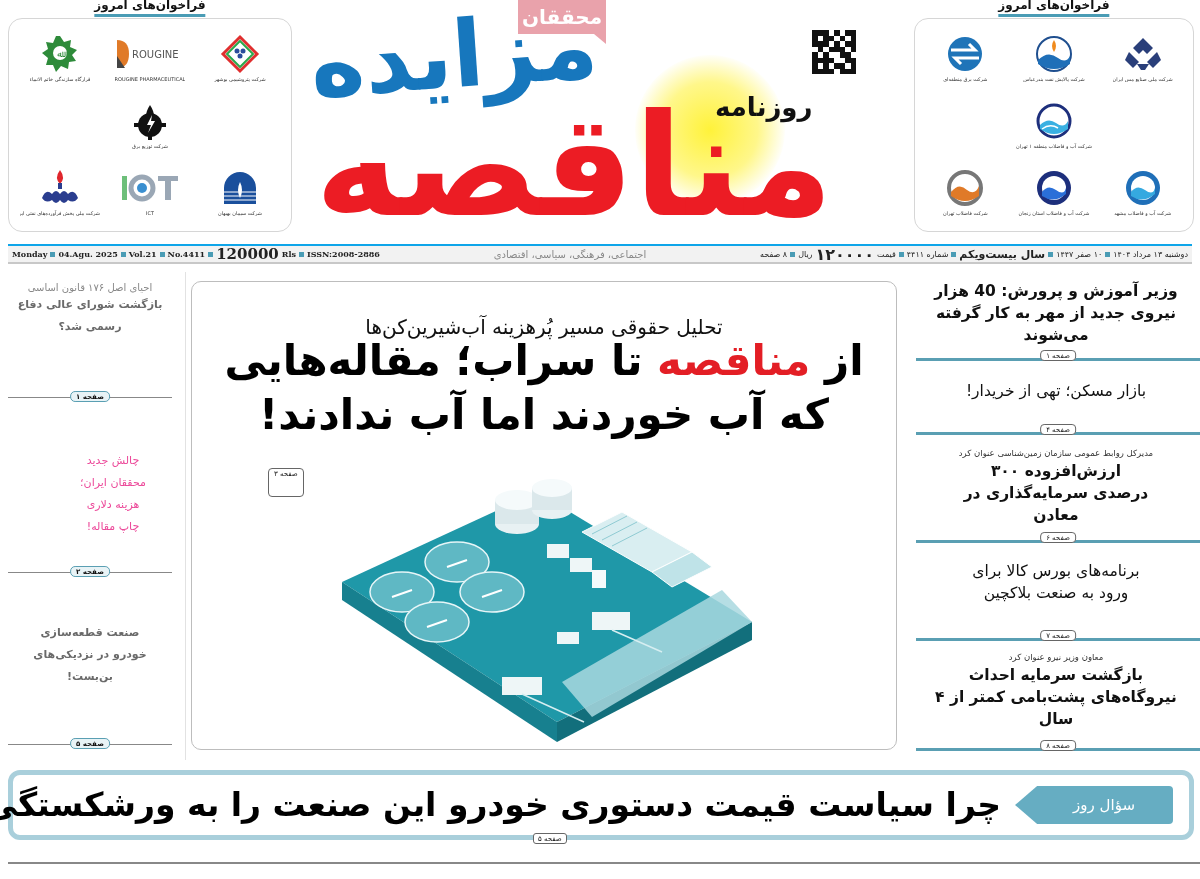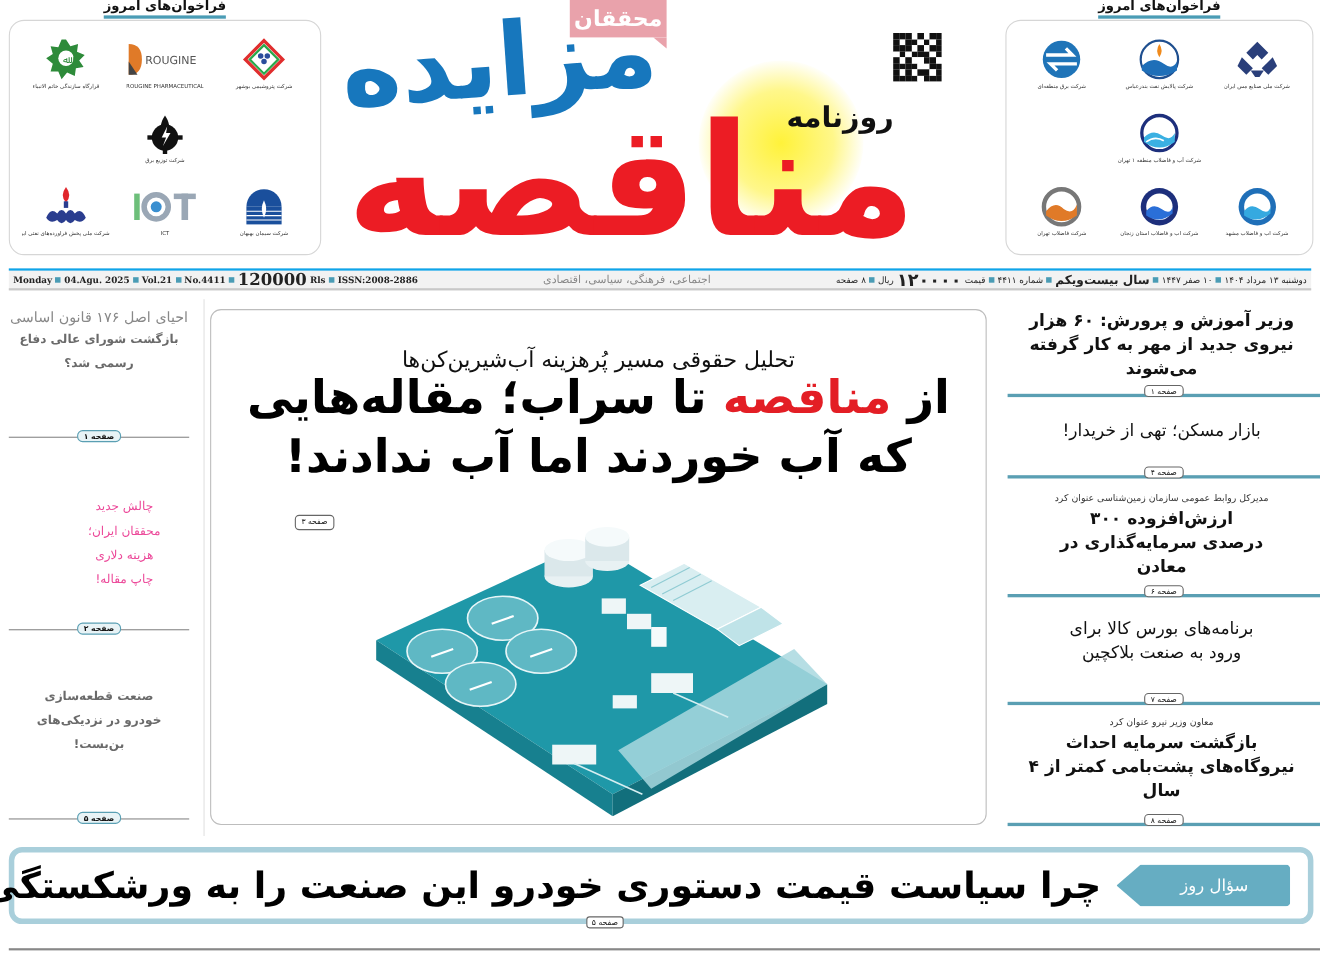--- a/index.html
+++ b/index.html
@@ -60,36 +60,36 @@
   .story .head.bold { font-weight: bold; }
   .story .head.light { font-weight: normal; }
   .sep { position: absolute; left: 4px; width: 284px; height: 3px; background: #5a9fb3; }
   .page-tag { position: absolute; left: 50%; transform: translateX(-50%); top: -8px;
     background: #fff; border: 1px solid #666; border-radius: 4px; font-size: 7px; padding: 0 5px; height: 11px; line-height: 10px;
     direction: rtl; white-space: nowrap; color: #111; }
 
   
   .left-col { position: absolute; left: 0; top: 272px; width: 186px; height: 488px; border-right: 1px solid #e2e2e2; }
   .lstory { position: absolute; left: 0; width: 180px; direction: rtl; text-align: center; color: #777; }
-  .lstory .kicker { font-size: 13px; color: #888; margin-bottom: 1px; }
+  .lstory .kicker { font-size: 10px; color: #888; margin-bottom: 1px; }
   .lstory .head { font-size: 11px; line-height: 22px; }
   .lstory .head.bold { font-weight: bold; color: #6a6a6a; }
   .lstory .head.light { color: #ec4899; margin-left: 46px; }
   .lsep { position: absolute; left: 8px; width: 164px; height: 1px; background: #888; }
   .lsep .page-tag { top: -6px; border: 1.5px solid #5a9fb3; border-radius: 5px; background: #e8f3f6; font-weight: bold; }
 
   
   .main-box { position: absolute; left: 191px; top: 281px; width: 706px; height: 469px;
     border: 1.5px solid #bdbdbd; border-radius: 10px; background: #fff; overflow: hidden; }
   .main-kicker { position: absolute; top: 33px; left: 0; right: 0; text-align: center; direction: rtl; font-size: 20px; color: #111; }
   .main-title { position: absolute; top: 52px; left: 0; right: 0; text-align: center; direction: rtl;
     font-size: 42px; font-weight: bold; line-height: 54px; color: #000; letter-spacing: -1px; }
   .main-title .hl { color: #e31e25; }
   .main-page { position: absolute; left: 76px; top: 186px; font-size: 7px; border: 1px solid #666; border-radius: 4px;
-    padding: 0 5px; height: 14px; line-height: 10px; direction: rtl; background: #fff; }
+    padding: 0 5px; height: 29px; line-height: 10px; direction: rtl; background: #fff; }
   .illus { position: absolute; left: 130px; top: 190px; width: 450px; height: 270px; }
 
   
   .q-banner { position: absolute; left: 8px; top: 770px; width: 1186px; height: 70px;
     border: 5px solid #a9cfdb; border-radius: 12px; background: #fff; }
   .q-label { position: absolute; right: 16px; top: 11px; width: 158px; height: 38px; background: #66adc2;
     color: #fff; font-size: 15px; display: flex; align-items: center; justify-content: center; direction: rtl;
     border-radius: 4px; clip-path: polygon(14% 0, 100% 0, 100% 100%, 14% 100%, 0 50%); padding-left: 20px; }
   .q-text { position: absolute; right: 188px; top: 8px; left: 18px; text-align: center; direction: rtl;
     font-size: 33px; font-weight: bold; color: #000; white-space: nowrap; letter-spacing: -1px; line-height: 44px; }
@@ -460,21 +460,21 @@
       <g stroke="#d6eef1" stroke-width="1.5">
         <line x1="200" y1="222" x2="262" y2="250"></line>
         <line x1="290" y1="158" x2="340" y2="180"></line>
       </g>
     </svg>
   </div>
 </div>
 
 <div class="right-col">
   <div class="story" style="top:8px;">
-    <div class="head bold" style="padding:0 12px;">وزیر آموزش و پرورش: ۶۰ هزار نیروی جدید از مهر به کار گرفته می‌شوند</div>
+    <div class="head bold" style="padding:0 12px;">وزیر آموزش و پرورش: 40 هزار نیروی جدید از مهر به کار گرفته می‌شوند</div>
   </div>
   <div class="sep" style="top:86px;">
     <span class="page-tag">صفحه ۱</span>
   </div>
   <div class="story" style="top:108px;">
     <div class="head light">بازار مسکن؛ تهی از خریدار!</div>
   </div>
   <div class="sep" style="top:160px;">
     <span class="page-tag">صفحه ۴</span>
   </div>

